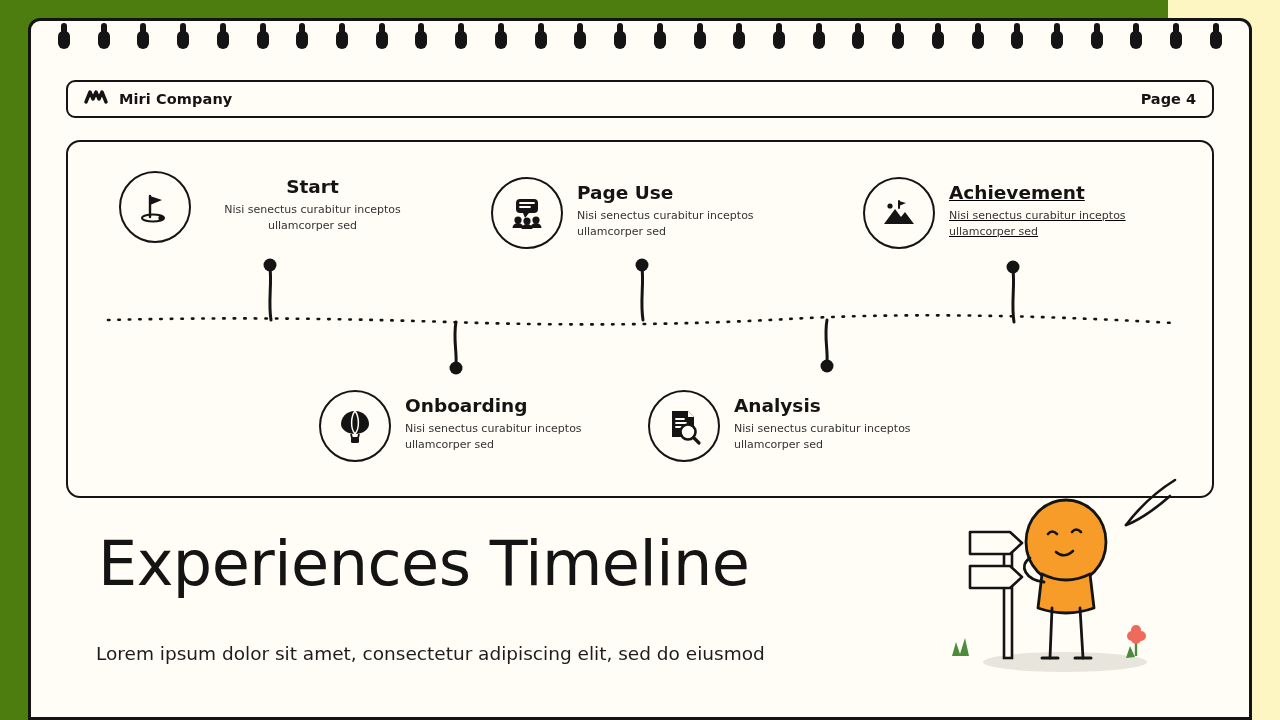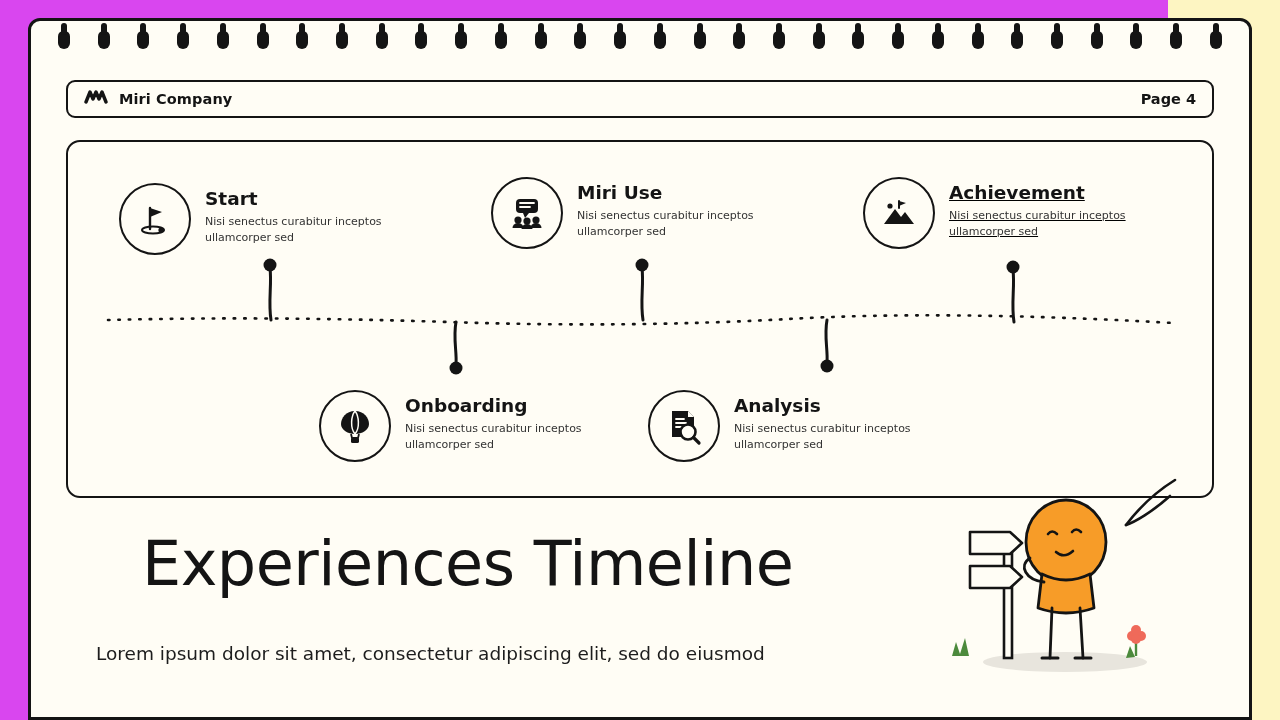--- a/index.html
+++ b/index.html
@@ -11,21 +11,21 @@
     height: 720px;
     overflow: hidden;
     background: #fdf5c2;
     font-family: "DejaVu Sans", sans-serif;
   }
 
   #slide {
     position: relative;
     width: 1168px;
     height: 720px;
-    background: #d946ef;
+    background: #4d7c0f;
   }
 
   
   .paper {
     position: absolute;
     left: 28px;
     top: 18px;
     width: 1224px;
     height: 702px;
     background: #fffdf5;
@@ -151,38 +151,37 @@
     line-height: 1.1;
   }
   .ms-desc {
     font-size: 11px;
     color: #333333;
     line-height: 1.42;
     max-width: 215px;
   }
 
   
-  .ms-start      { left: 51px;  top: 41px; }
+  .ms-start      { left: 51px;  top: 29px; text-align: center; }
   .ms-dailyuse   { left: 423px; top: 35px; }
   .ms-achievement{ left: 795px; top: 35px; text-decoration: underline; }
   
   .ms-onboarding { left: 251px; top: 248px; }
   .ms-analysis   { left: 580px; top: 248px; }
 
   
   .title {
     position: absolute;
     left: 98px;
     top: 533px;
     font-size: 62px;
     font-weight: 400;
     color: #141414;
     letter-spacing: -0.5px;
     line-height: 1;
-    margin-left: 44px;
   }
   .subtitle {
     position: absolute;
     left: 96px;
     top: 642px;
     font-size: 18.5px;
     color: #1d1d1d;
     line-height: 1.3;
   }
 
@@ -289,21 +288,21 @@
           <path d="M13 10 h14 M13 14 h10" stroke="#fffdf5" stroke-width="1.8" stroke-linecap="round"></path>
           <circle cx="11" cy="27" r="3.6" fill="#141414"></circle>
           <circle cx="20" cy="28" r="3.6" fill="#141414"></circle>
           <circle cx="29" cy="27" r="3.6" fill="#141414"></circle>
           <path d="M5.5 35 a5.5 5 0 0 1 11 0 Z" fill="#141414"></path>
           <path d="M14.5 36 a5.5 5 0 0 1 11 0 Z" fill="#141414"></path>
           <path d="M23.5 35 a5.5 5 0 0 1 11 0 Z" fill="#141414"></path>
         </svg>
       </div>
       <div class="ms-text">
-        <div class="ms-title">Miri Use</div>
+        <div class="ms-title">Page Use</div>
         <div class="ms-desc">Nisi senectus curabitur inceptos ullamcorper sed</div>
       </div>
     </div>
 
     <div class="milestone ms-achievement">
       <div class="ms-icon">
         <svg width="40" height="40" viewBox="0 0 40 40">
           <path d="M20 8 L20 15" stroke="#141414" stroke-width="2" fill="none" stroke-linecap="round"></path>
           <path d="M20 8 L27 10 L20 13 Z" fill="#141414"></path>
           <path d="M5 31 L16 16 L22 24 L26 19 L35 31 Z" fill="#141414"></path>

